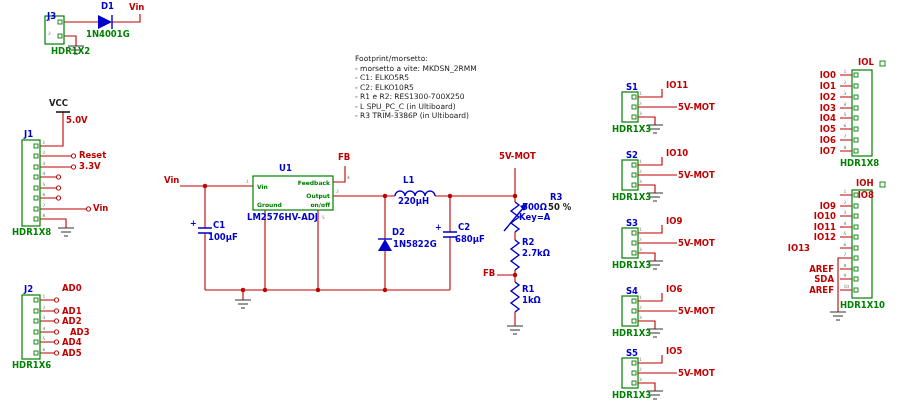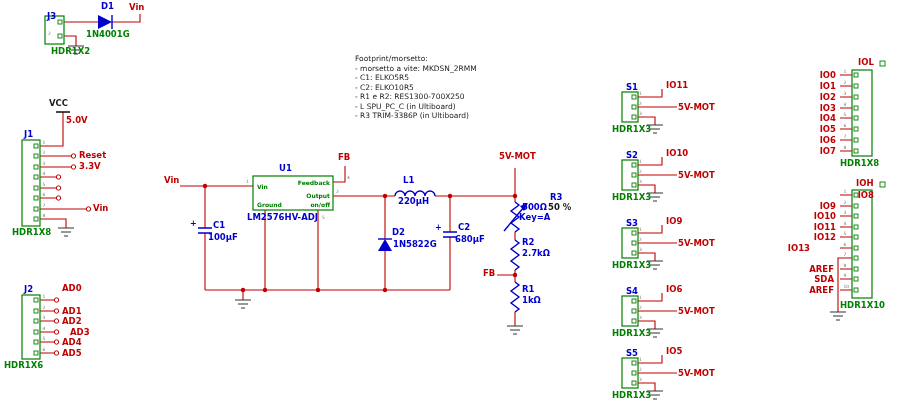--- a/index.html
+++ b/index.html
@@ -266,21 +266,21 @@
   <span class="lbl red" style="left:93px;top:203px">Vin</span>
   <span class="lbl grn" style="left:12px;top:227px">HDR1X8</span>
 
   <span class="lbl blu" style="left:24px;top:284px">J2</span>
   <span class="lbl red" style="left:62px;top:283px">AD0</span>
   <span class="lbl red" style="left:62px;top:306px">AD1</span>
   <span class="lbl red" style="left:62px;top:316px">AD2</span>
   <span class="lbl red" style="left:70px;top:327px">AD3</span>
   <span class="lbl red" style="left:62px;top:337px">AD4</span>
   <span class="lbl red" style="left:62px;top:348px">AD5</span>
-  <span class="lbl grn" style="left:4px;top:360px">HDR1X6</span>
+  <span class="lbl grn" style="left:12px;top:360px">HDR1X6</span>
 
   <div class="notes">
     <div>Footprint/morsetto:</div>
     <div>- morsetto a vite: MKDSN_2RMM</div>
     <div>- C1: ELKO5R5</div>
     <div>- C2: ELKO10R5</div>
     <div>- R1 e R2: RES1300-700X250</div>
     <div>- L SPU_PC_C (in Ultiboard)</div>
     <div>- R3 TRIM-3386P (in Ultiboard)</div>
   </div>

